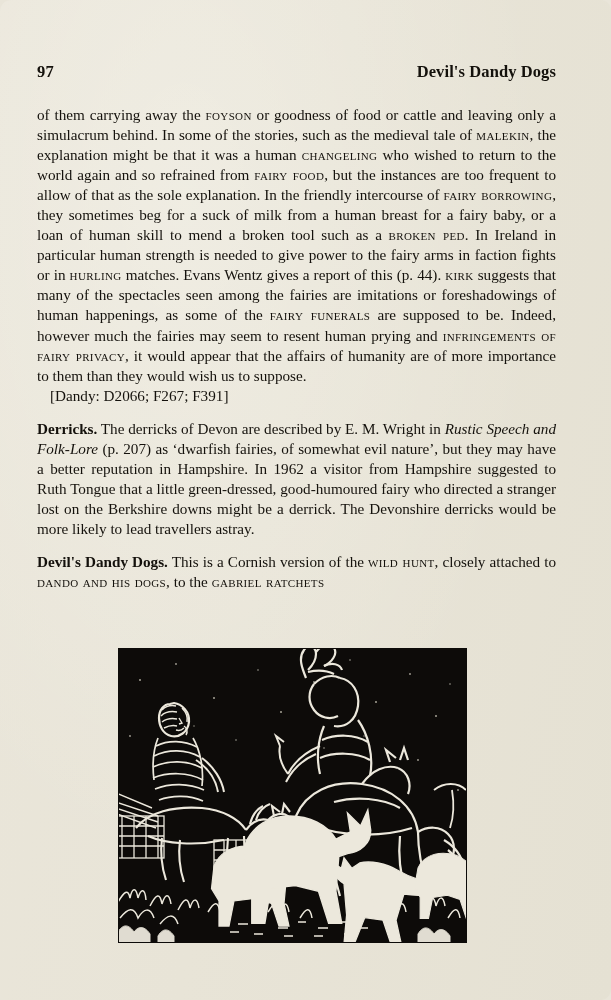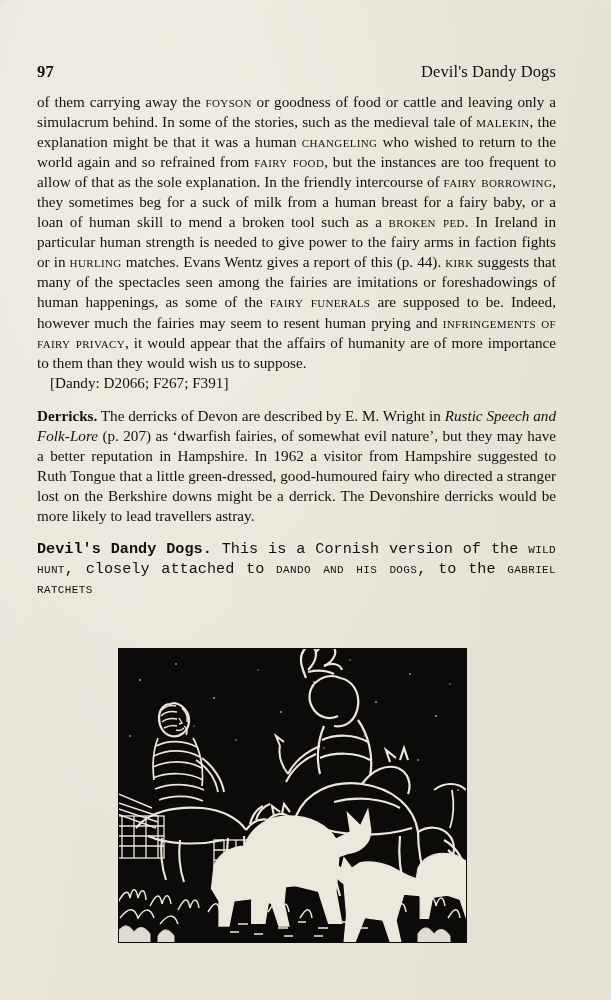--- a/index.html
+++ b/index.html
@@ -41,38 +41,37 @@
     position: absolute;
     left: 0;
     top: 0;
     font-weight: 700;
     letter-spacing: 0.2px;
   }
   .runtitle {
     position: absolute;
     right: 0;
     top: 0;
-    font-weight: 400;
+    font-weight: 700;
     letter-spacing: 0.1px;
     white-space: nowrap;
   }
   
   .body-block {
-    margin-top: 0;
+    margin-top: 13px;
     font-size: 15.2px;
     line-height: 20.05px;
     text-align: justify;
     text-justify: inter-word;
   }
   .body-block p {
     margin: 0;
   }
   p.para + p.para {
     margin-top: 0;
-    font-family: Liberation Mono, monospace;
   }
   .sc {
     font-variant: small-caps;
     font-size: 15.4px;
     letter-spacing: 0.35px;
   }
   .it {
     font-style: italic;
   }
   .bd {

